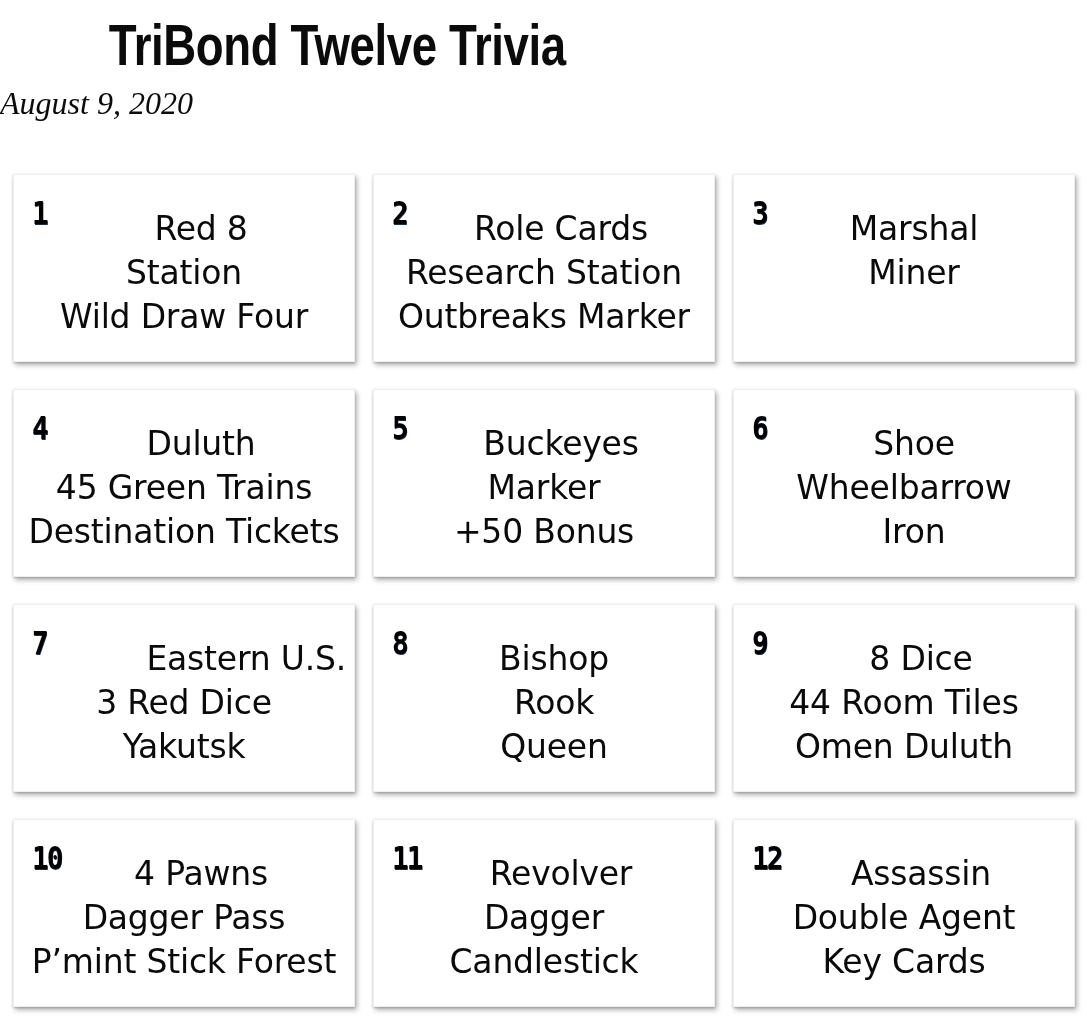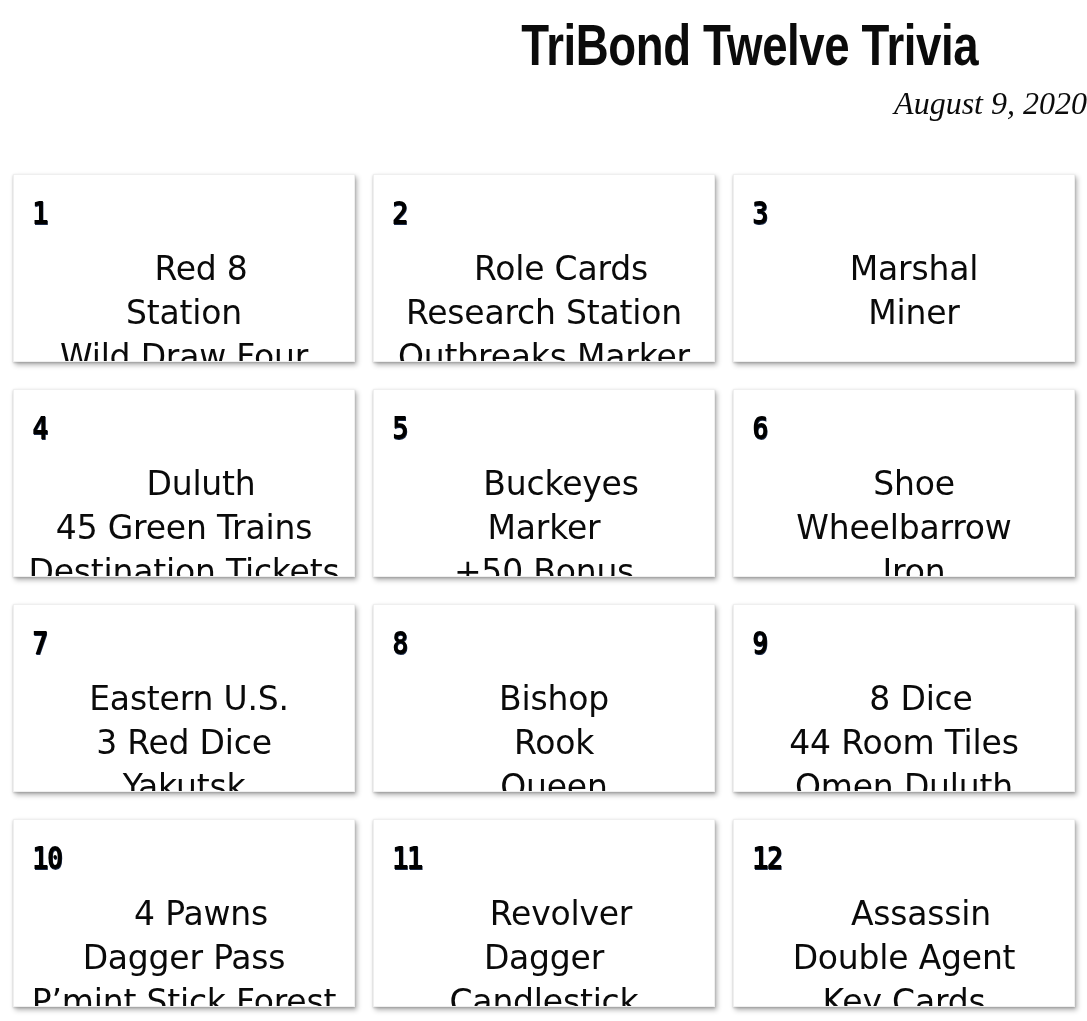--- a/index.html
+++ b/index.html
@@ -12,21 +12,21 @@
     height: 1021px;
     font-family: "DejaVu Sans", sans-serif;
     color: #000000;
     overflow: hidden;
     position: relative;
   }
 
   
   .header {
     width: 100%;
-    text-align: right;
+    text-align: left;
     padding-top: 14px;
     box-sizing: border-box;
   }
   .title {
     font-family: "Liberation Sans Narrow", "Liberation Sans", sans-serif;
     font-weight: bold;
     font-size: 57px;
     line-height: 62px;
     letter-spacing: -0.5px;
     color: #0b0b0b;
@@ -82,33 +82,32 @@
     white-space: nowrap;
   }
   .card-clues {
     position: absolute;
     left: 0;
     right: 0;
     top: 32px;
     text-align: center;
     padding: 0 8px;
     box-sizing: border-box;
-    margin-top: 40px;
   }
   .clue {
     font-family: "DejaVu Sans", sans-serif;
     font-size: 33px;
     line-height: 44px;
     color: #0a0a0a;
     white-space: nowrap;
     letter-spacing: -0.2px;
   }
   .clue-shift-1 { padding-left: 34px; }
   .clue-shift-2 { padding-left: 20px; }
-  .clue-shift-3 { padding-left: 10px; }
+  .clue-shift-3 { padding-left: 10px; text-align: right; }
 </style>
 </head>
 <body>
 
 <div class="header">
   <h1 class="title">TriBond Twelve Trivia</h1>
   <div class="subtitle">August 9, 2020</div>
 </div>
 
 <div class="grid">

